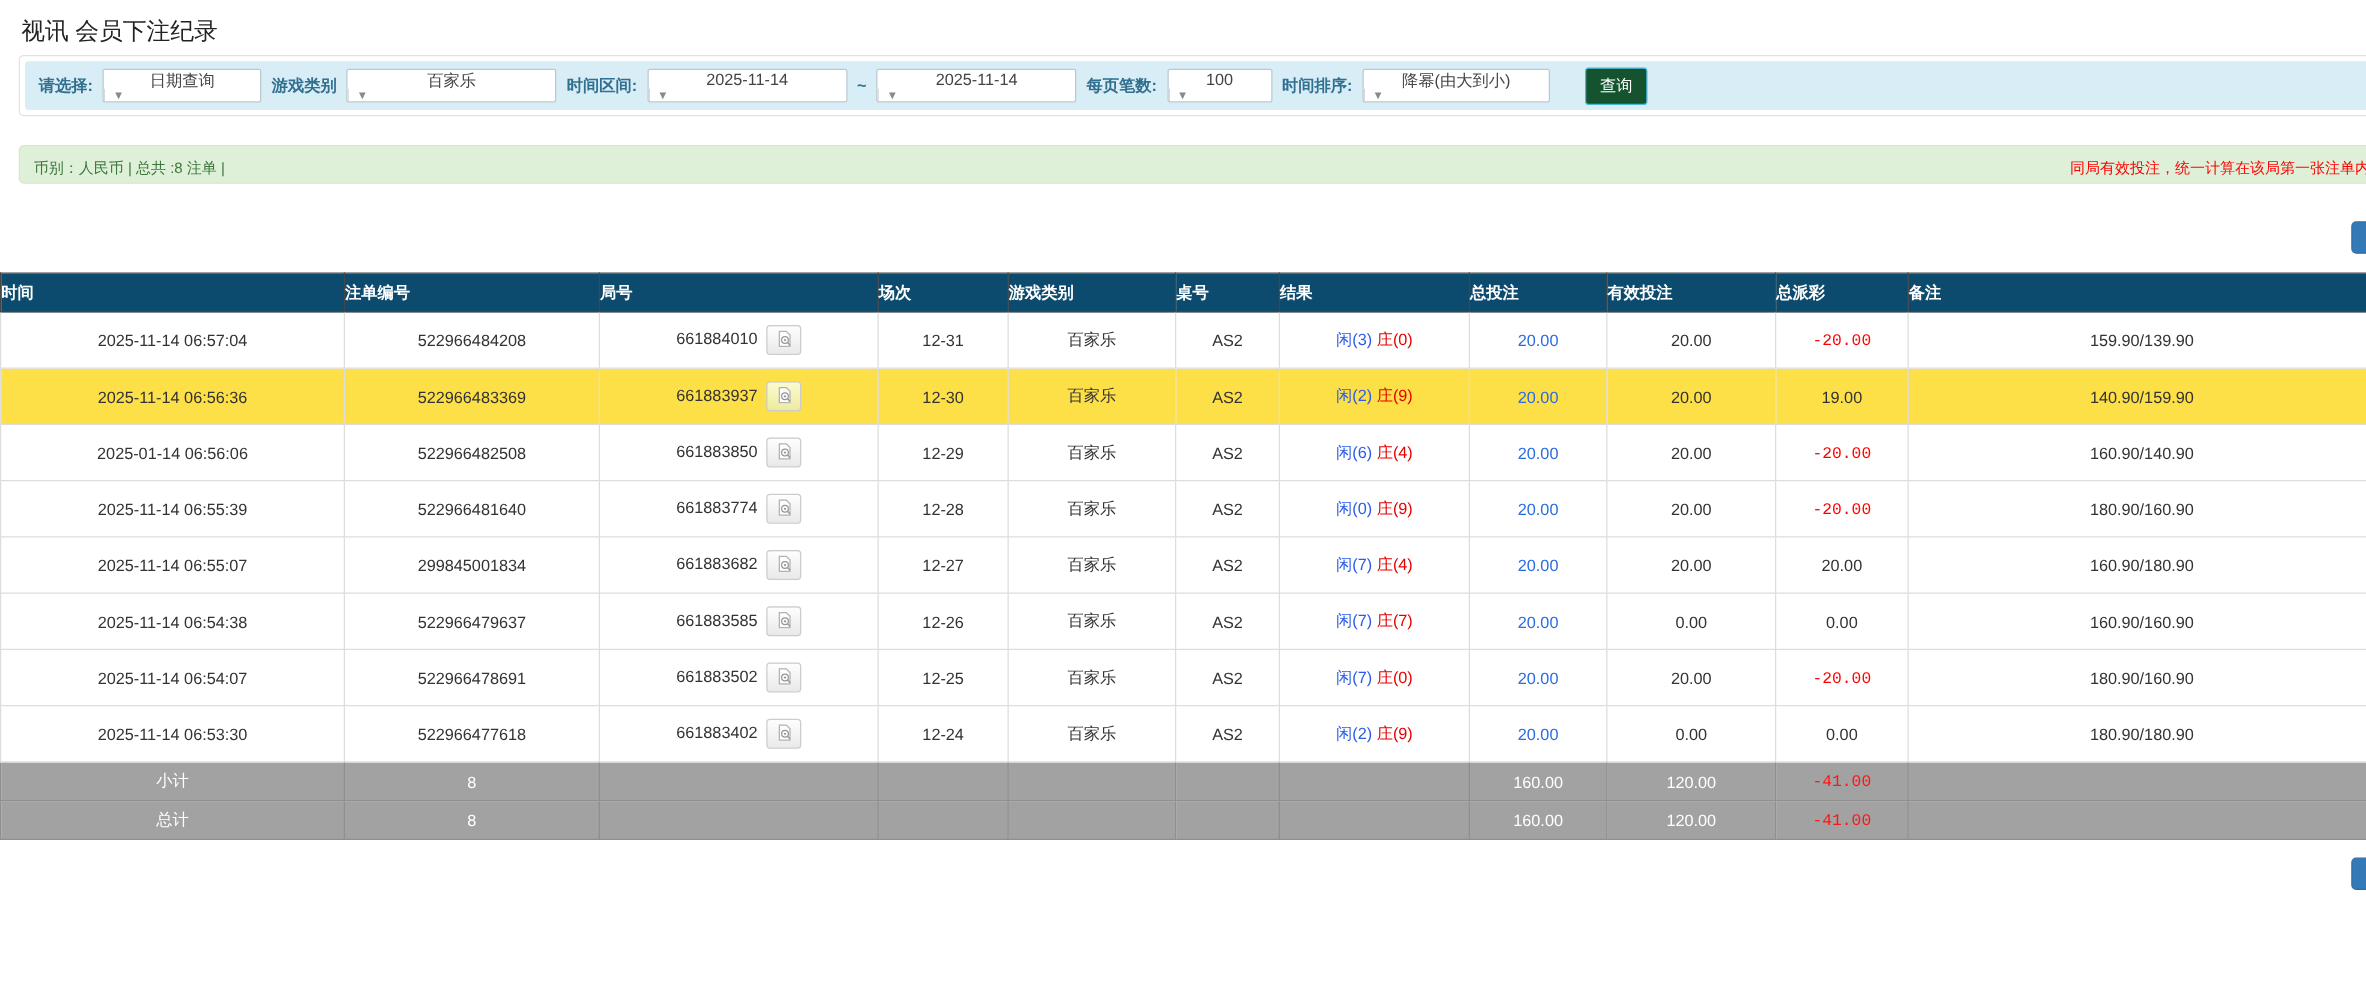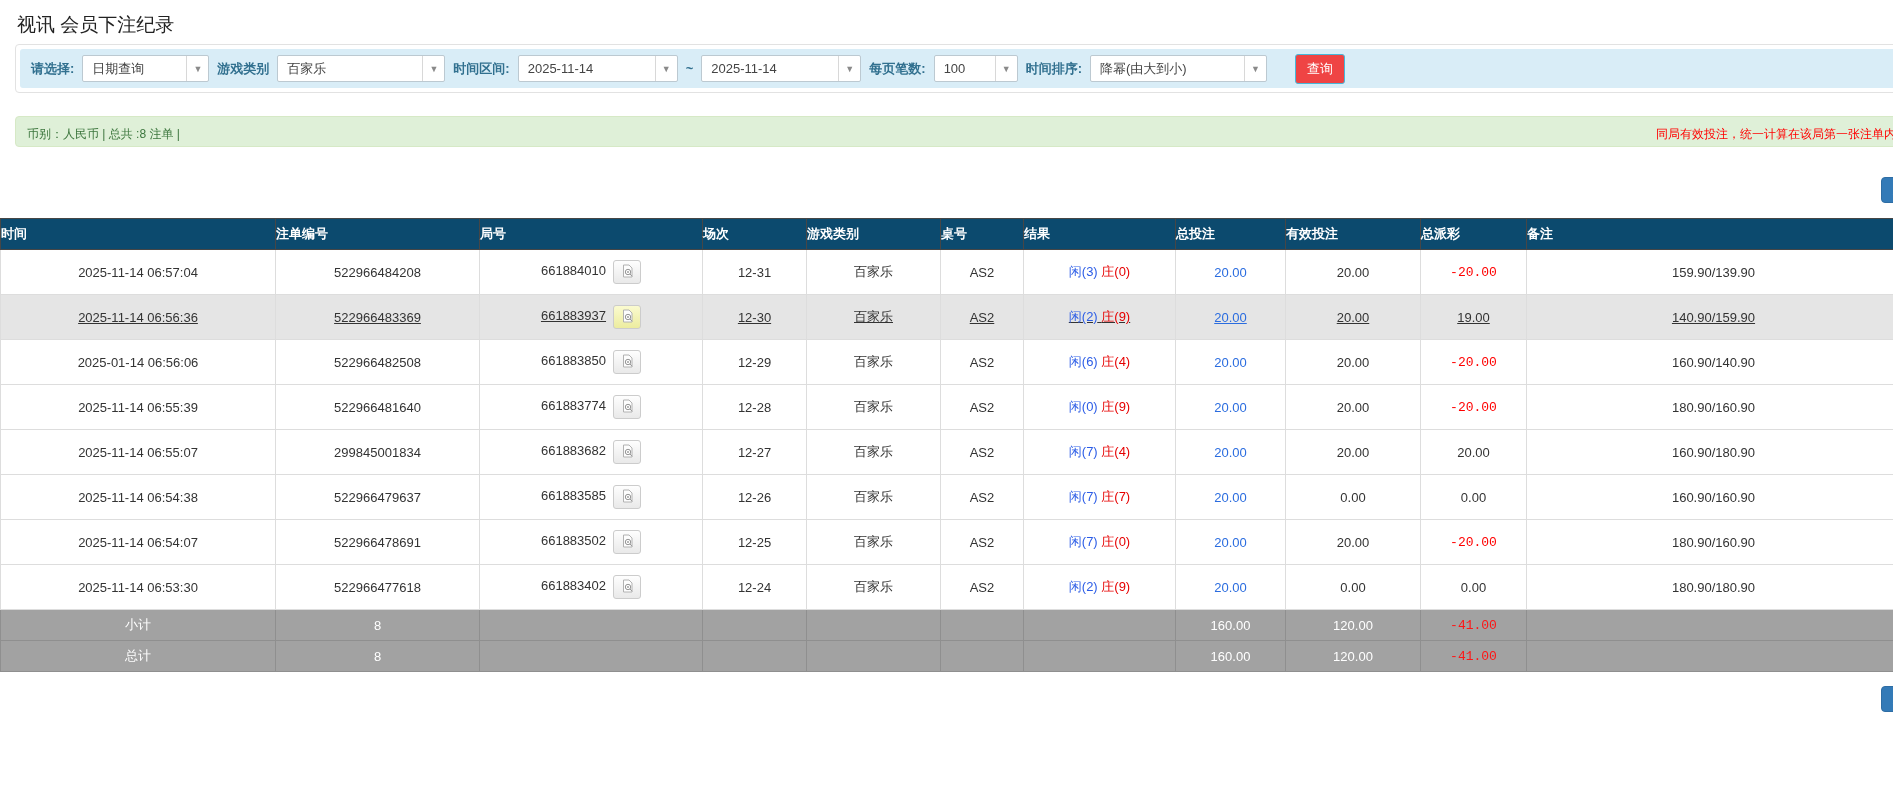--- a/index.html
+++ b/index.html
@@ -10,26 +10,26 @@
   .page-title{position:absolute;left:17px;top:12px;font-size:19px;color:#222;}
 
   
   .filter-panel{position:absolute;left:15px;top:44px;width:1935px;height:49px;
     border:1px solid #e2e2e2;border-radius:4px;background:#fff;box-sizing:border-box;padding:4px;}
   .filter-bar{height:39px;background:#d9edf7;border-radius:3px;display:flex;align-items:center;
     padding:0 11px;gap:8px;font-size:13px;box-sizing:border-box;}
   .flabel{color:#31708f;font-weight:bold;white-space:nowrap;}
   .tilde{color:#31708f;font-weight:bold;}
   .combo{height:27px;background:#fff;border:1px solid #bcc9d1;border-radius:2px;
-    display:flex;align-items:center;box-sizing:border-box;cursor:pointer;}
+    display:flex;align-items:center;box-sizing:border-box;cursor:pointer;flex-direction:column;}
   .combo .ctext{padding:0 9px;flex:1;color:#444;font-size:13px;white-space:nowrap;overflow:hidden;}
   .combo .arrow{width:21px;align-self:stretch;border-left:1px solid #d8d8d8;display:flex;
     align-items:center;justify-content:center;color:#8a8a8a;font-size:9px;}
-  .w-select{width:127px}.w-game{width:168px}.w-date{width:160px}.w-size{width:84px}.w-sort{width:177px}
-  .query-btn{height:28px;padding:0 11px;background:#ef4444;border:1px solid #46b8da;border-radius:3px;
+  .w-select{width:127px}.w-game{width:168px}.w-date{width:160px}.w-size{width:84px}.w-sort{width:150px}
+  .query-btn{height:28px;padding:0 11px;background:#14532d;border:1px solid #46b8da;border-radius:3px;
     color:#fff;font-size:13px;display:flex;align-items:center;cursor:pointer;margin-left:20px;}
 
   
   .summary-bar{position:absolute;left:15px;top:116px;width:1935px;height:31px;background:#dff0d8;
     border:1px solid #d6e9c6;border-radius:4px;box-sizing:border-box;font-size:12px;}
   .currency-info{position:absolute;left:11px;top:9px;color:#3c763d;white-space:nowrap;}
   .notice{position:absolute;left:1640px;top:9px;color:#ff0000;white-space:nowrap;}
 
   
   .pagi{position:absolute;width:30px;height:26px;background:#337ab7;border:1px solid #2e6da4;
@@ -37,21 +37,21 @@
     justify-content:flex-start;box-sizing:border-box;padding-left:10px;cursor:pointer;}
   #pagiTop{left:1881px;top:177px;}
   #pagiBottom{left:1881px;top:686px;}
 
   
   table{position:absolute;left:0;top:218px;width:1900px;table-layout:fixed;
     border-collapse:collapse;font-size:13px;}
   thead th{background:#0c4a6e;color:#fff;height:30px;font-weight:bold;
     border:1px solid #464646;text-align:left;padding:0;}
   tbody td{height:44px;border:1px solid #ddd;text-align:center;color:#333;background:#fff;padding:0;}
-  tr.hl td{background:#e5e5e5;text-decoration:underline;}
+  tr.hl td{background:#fde047;}
   td.link{color:#2a6cdf;cursor:pointer;}
   .player{color:#2b5ce6;} .banker{color:#e60000;} td.neg{color:#f00;font-family:Liberation Mono, monospace;}
   tr.totals td{height:30px;background:#a2a2a2;border-color:#8f8f8f;color:#fff;}
   tr.totals td.neg{color:#ff1515;}
   .round-btn{display:inline-flex;align-items:center;justify-content:center;width:26px;height:22px;
     border:1px solid #ccc;border-radius:3px;background:linear-gradient(#fefefe,#e9e9e9);
     margin-left:7px;vertical-align:middle;cursor:pointer;}
   tr.hl .round-btn{background:linear-gradient(#fbfbd0,#ecec9f);}
 </style>
 </head>

